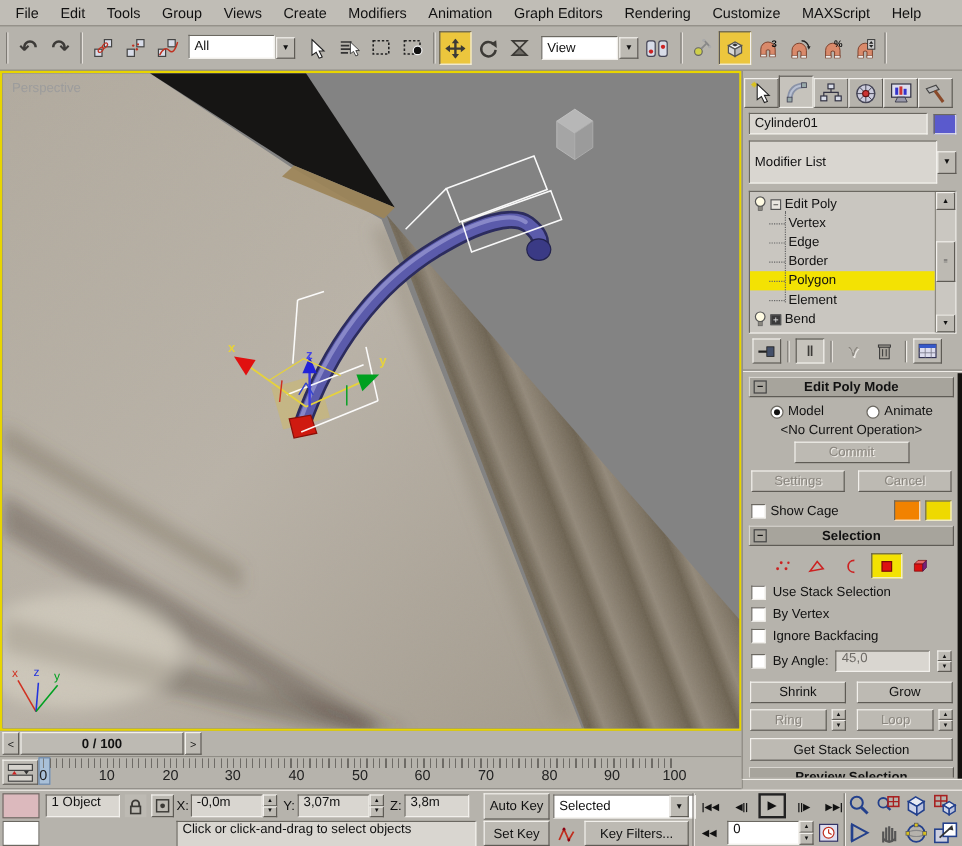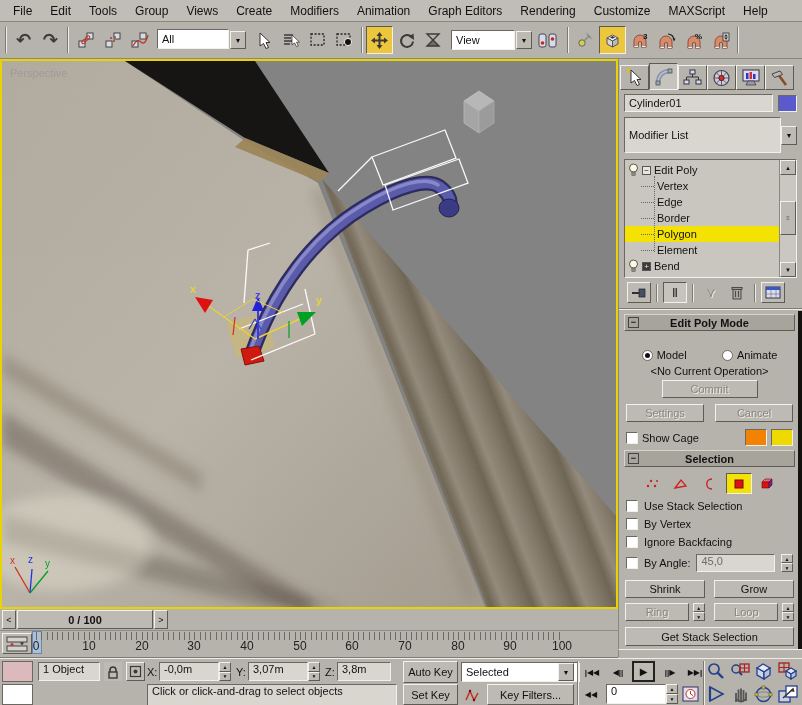--- a/index.html
+++ b/index.html
@@ -57,21 +57,21 @@
   .exp{width:9px;height:9px;border:1px solid #555;background:#e9e6e0;font-size:8px;line-height:7px;text-align:center;box-sizing:border-box}
   .sscroll{width:16px;display:flex;flex-direction:column;border-left:1px solid #8a877f}
   .sarrow{height:15px;font-size:6px}
   .strack{flex:1;background:#cac7c1;position:relative}
   .sthumb{position:absolute;top:26px;left:0;right:0;height:34px;background:#bdbab3;border:1px solid;border-color:#f2f0ec #5e5b55 #5e5b55 #f2f0ec;box-sizing:border-box;display:flex;align-items:center;justify-content:center;font-size:6px;color:#555;letter-spacing:0}
   .mstools{display:flex;align-items:center;gap:2px;padding:4px 6px 3px 8px}
   .mstools .btn{width:24px;height:21px}
   .ro{margin:4px 7px 0 5px;position:relative}
   .rohead{height:15px;background:#a7a49c;border:1px solid;border-color:#d8d5cf #5e5b55 #5e5b55 #d8d5cf;display:flex;align-items:center;justify-content:center;font-weight:bold;position:relative;box-sizing:content-box}
   .rominus{position:absolute;left:3px;top:2px;width:11px;height:11px;border:1px solid #444;font-size:9px;line-height:9px;text-align:center;box-sizing:border-box}
-  .radios{display:flex;justify-content:space-around;margin:18px 0 2px 0;align-items:center}
+  .radios{display:flex;justify-content:space-around;margin:6px 0 2px 0;align-items:center}
   .radio{display:flex;align-items:center;gap:4px}
   .rd{width:11px;height:11px;border-radius:50%;background:#fff;border:1px solid #6b6861;box-sizing:border-box;position:relative}
   .rd.sel::after{content:"";position:absolute;left:2px;top:2px;width:5px;height:5px;border-radius:50%;background:#111}
   .noop{text-align:center;margin:4px 0 2px 0}
   .cb{width:12px;height:12px;background:#fff;border:1px solid;border-color:#6b6861 #f2f0ec #f2f0ec #6b6861;box-sizing:border-box;flex:none}
   .cbrow{display:flex;align-items:center;gap:6px;margin:6px 2px 0 2px}
   .selicons{display:flex;gap:3px;justify-content:center;margin:6px 0 2px 0}
   .selbtn{width:26px;height:21px;display:flex;align-items:center;justify-content:center}
   .selbtn.on{background:#f3e203;border:1px solid;border-color:#5e5b55 #f2f0ec #f2f0ec #5e5b55;box-sizing:border-box}
   .spin{width:12px;height:18px;display:flex;flex-direction:column}

